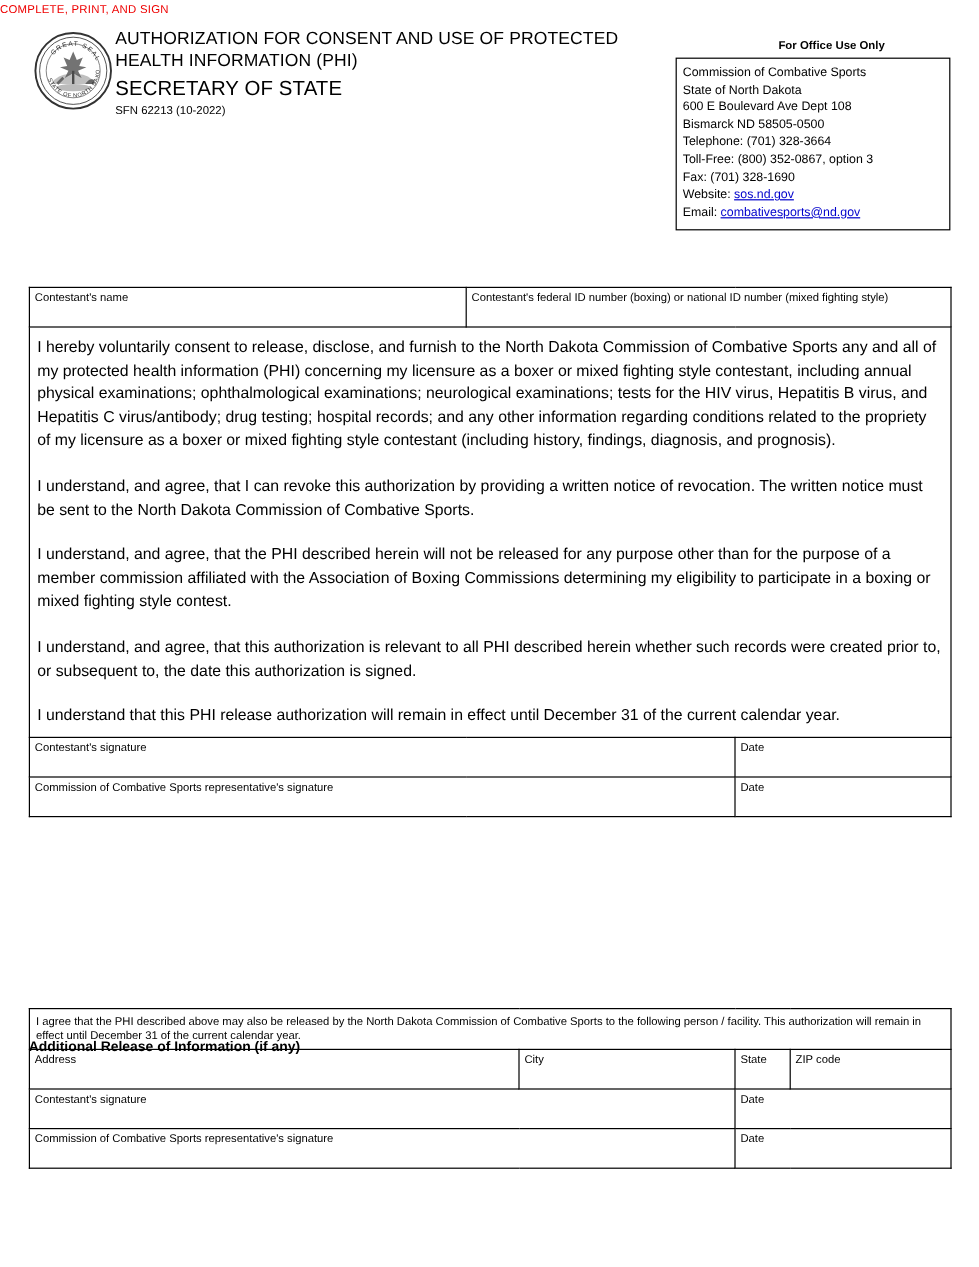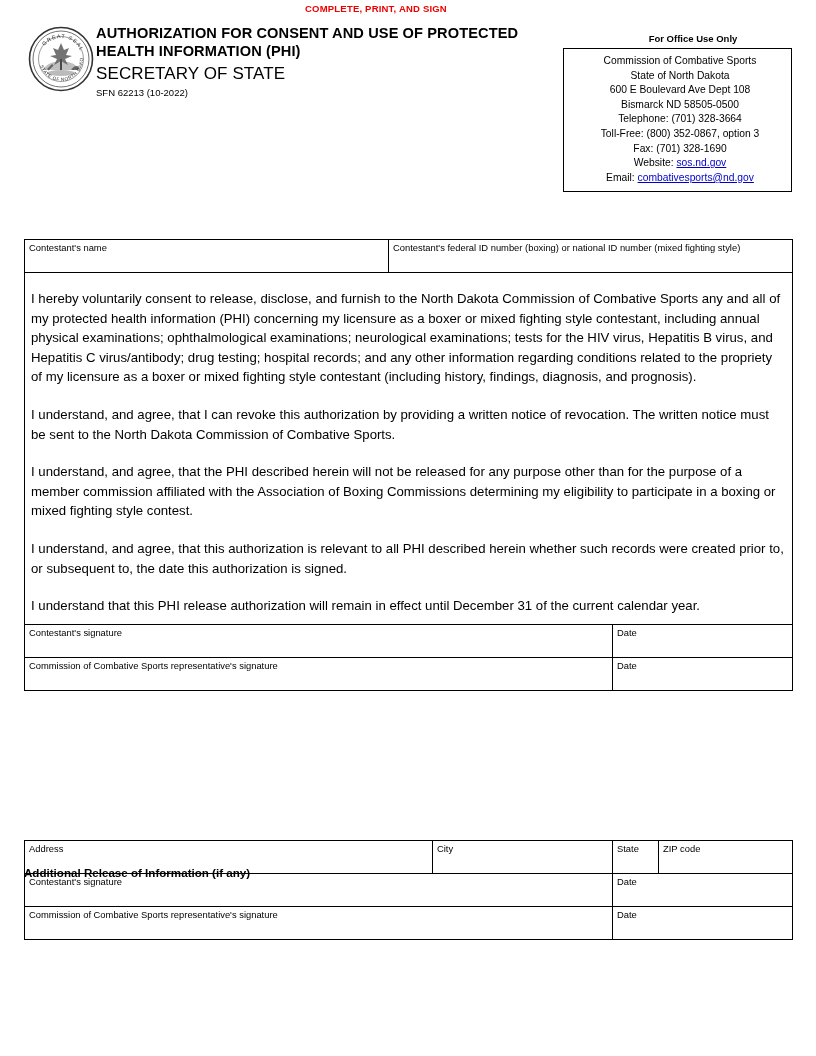--- a/index.html
+++ b/index.html
@@ -15,23 +15,22 @@
     color: #000000;
     overflow: hidden;
   }
 
   
   .notice {
     position: absolute;
     left: 0;
     top: 3px;
     width: 752px;
-    text-align: center;
     font-size: 9.5px;
-    font-weight: bold;
+    font-weight: normal;
     color: #ee0000;
     letter-spacing: 0.2px;
   }
 
   
   .seal {
     position: absolute;
     left: 28px;
     top: 26px;
     width: 66px;
@@ -39,21 +38,21 @@
   }
 
   .title-block {
     position: absolute;
     left: 96px;
     top: 24px;
     width: 440px;
   }
   .doc-title {
     font-size: 14.6px;
-    font-weight: bold;
+    font-weight: normal;
     line-height: 1.26;
     letter-spacing: 0.1px;
   }
   .doc-sub {
     font-size: 17px;
     margin-top: 3px;
     letter-spacing: 0.1px;
   }
   .doc-sfn {
     font-size: 9.5px;
@@ -72,21 +71,20 @@
   }
   .office-box {
     position: absolute;
     left: 563px;
     top: 48px;
     width: 229px;
     height: 144px;
     border: 1px solid #000;
     box-sizing: border-box;
     padding: 5px 0 0 5px;
-    text-align: center;
   }
   .office-box .line {
     font-size: 10.3px;
     line-height: 14.6px;
     white-space: nowrap;
   }
   .office-box a.lnk {
     color: #0000cc;
   }
 
@@ -111,21 +109,21 @@
     width: 768px;
   }
   .cell-hdr { height: 30px; }
 
   .body-cell {
     padding: 6px 7px 8px 6px !important;
     font-size: 13.2px !important;
     line-height: 19.6px !important;
   }
   .body-cell p {
-    margin: 10px 0 18px 0;
+    margin: 0 0 18px 0;
   }
   .body-cell p:last-child {
     margin-bottom: 0;
   }
 
   .sig-cell { height: 30px; }
 
   
   .addl-heading {
     position: absolute;
@@ -252,20 +250,23 @@
 
 <table class="ftable" id="addl-table">
   <colgroup>
     <col style="width:408px">
     <col style="width:180px">
     <col style="width:46px">
     <col style="width:134px">
   </colgroup>
   <tbody>
     <tr>
+      <td class="addl-intro" colspan="4">I agree that the PHI described above may also be released by the North Dakota Commission of Combative Sports to the following person / facility.  This authorization will remain in effect until December 31 of the current calendar year.</td>
+    </tr>
+    <tr>
       <td class="addl-row">
         <span>Address</span>
       </td>
       <td class="addl-row">
         <span>City</span>
       </td>
       <td class="addl-row">
         <span>State</span>
       </td>
       <td class="addl-row">

